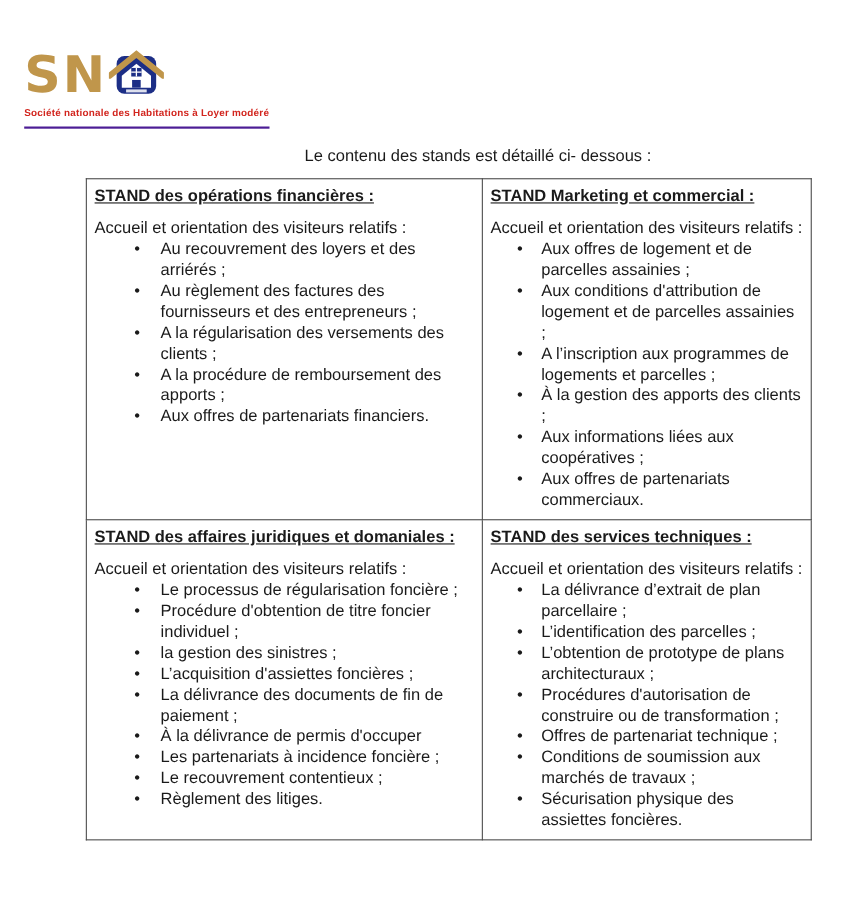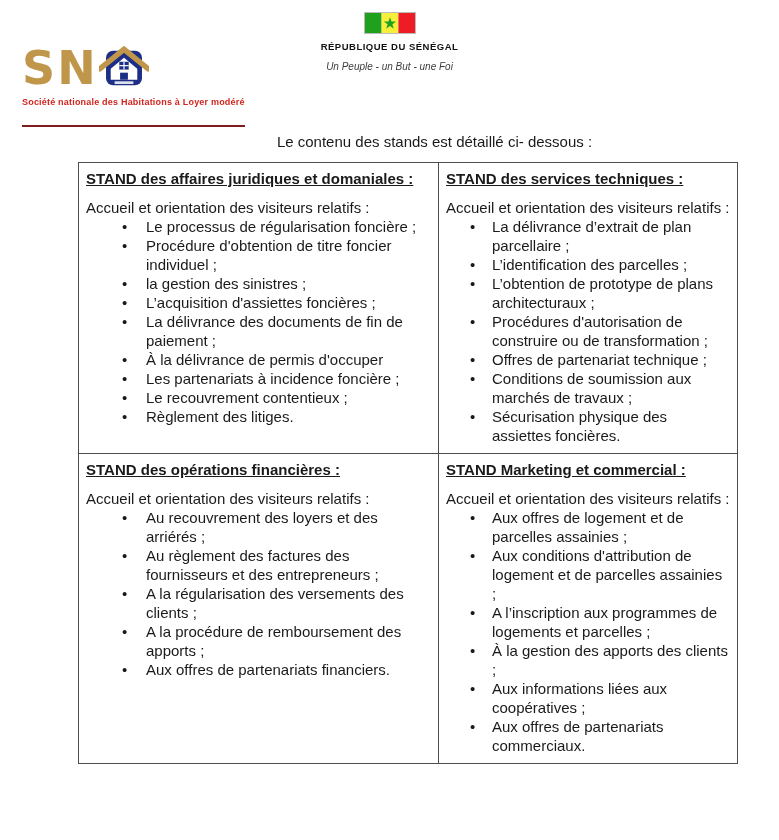--- a/index.html
+++ b/index.html
@@ -64,22 +64,22 @@
     letter-spacing: 2px;
   }
   .snhlm-acronym .house { margin: 0 1px; }
   .snhlm-tagline {
     margin-top: 1px;
     width: fit-content;
     font-size: 9px;
     font-weight: bold;
     letter-spacing: 0.2px;
     color: #d2251e;
-    border-bottom: 2px solid #7f1d1d;
-    padding-bottom: 13px;
+    border-bottom: 2px solid #4c1d95;
+    padding-bottom: 3px;
     white-space: nowrap;
   }
 
   
   .intro {
     margin: 10px 0 0 90px;
     text-align: center;
   }
 
   
@@ -119,31 +119,20 @@
     top: 0;
   }
   td.col-right ul.bullets { padding-left: 24px; }
   td.col-right ul.bullets li { padding-left: 22px; }
 </style>
 </head>
 <body>
 
 <div class="doc-header">
 
-  <div class="emblem">
-    <svg class="flag" width="52" height="22" viewBox="0 0 52 22">
-      <rect x="0.5" y="0.5" width="51" height="21" fill="#ffffff" stroke="#bbbbbb" stroke-width="1"></rect>
-      <rect x="1" y="1" width="16.6" height="20" fill="#1fa11f"></rect>
-      <rect x="17.6" y="1" width="16.8" height="20" fill="#f7ef3c"></rect>
-      <rect x="34.4" y="1" width="16.6" height="20" fill="#ee1c24"></rect>
-      <polygon points="26,5.2 27.5,9.6 32.2,9.6 28.4,12.3 29.8,16.8 26,14 22.2,16.8 23.6,12.3 19.8,9.6 24.5,9.6" fill="#1fa11f"></polygon>
-    </svg>
-    <div class="country-name">RÉPUBLIQUE DU SÉNÉGAL</div>
-    <div class="country-motto">Un Peuple - un But - une Foi</div>
-  </div>
 
   <div class="snhlm">
     <div class="snhlm-acronym">
       <span>SN</span>
       <svg class="house" width="50" height="48" viewBox="0 0 64 60">
         <rect x="9" y="8" width="46" height="44" rx="9" fill="#1c2e86"></rect>
         <polyline points="1,31 32,6 63,31" fill="none" stroke="#c0964b" stroke-width="7" stroke-linecap="round"></polyline>
         <polygon points="32,17 49,31 49,45 15,45 15,31" fill="#ffffff"></polygon>
         <rect x="26" y="22" width="12" height="10" fill="#1c2e86"></rect>
         <line x1="32" y1="22" x2="32" y2="32" stroke="#ffffff" stroke-width="1.5"></line>
@@ -156,94 +145,94 @@
   </div>
 
 </div>
 
 <p class="intro">Le contenu des stands est détaillé ci- dessous :</p>
 
 <table class="stands">
   <tbody>
       <tr>
     <td class="col-left">
-      <div class="cell-title">STAND des affaires juridiques et domaniales :</div>
-      <p class="cell-intro">Accueil et orientation des visiteurs relatifs :</p>
-      <ul class="bullets">
-
-          <li><span class="marker">•</span><span>Le processus de régularisation foncière ;</span></li>
-
-          <li><span class="marker">•</span><span>Procédure d'obtention de titre foncier individuel ;</span></li>
-
-          <li><span class="marker">•</span><span>la gestion des sinistres ;</span></li>
-
-          <li><span class="marker">•</span><span>L’acquisition d'assiettes foncières ;</span></li>
-
-          <li><span class="marker">•</span><span>La délivrance des documents de fin de paiement ;</span></li>
-
-          <li><span class="marker">•</span><span>À la délivrance de permis d'occuper</span></li>
-
-          <li><span class="marker">•</span><span>Les partenariats à incidence foncière ;</span></li>
-
-          <li><span class="marker">•</span><span>Le recouvrement contentieux ;</span></li>
-
-          <li><span class="marker">•</span><span>Règlement des litiges.</span></li>
+      <div class="cell-title">STAND des opérations financières :</div>
+      <p class="cell-intro">Accueil et orientation des visiteurs relatifs :</p>
+      <ul class="bullets">
+
+          <li><span class="marker">•</span><span>Au recouvrement des loyers et des arriérés ;</span></li>
+
+          <li><span class="marker">•</span><span>Au règlement des factures des fournisseurs et des entrepreneurs ;</span></li>
+
+          <li><span class="marker">•</span><span>A la régularisation des versements des clients ;</span></li>
+
+          <li><span class="marker">•</span><span>A la procédure de remboursement des apports ;</span></li>
+
+          <li><span class="marker">•</span><span>Aux offres de partenariats financiers.</span></li>
         </ul>
     </td>
     <td class="col-right">
-      <div class="cell-title">STAND des services techniques :</div>
-      <p class="cell-intro">Accueil et orientation des visiteurs relatifs :</p>
-      <ul class="bullets">
-
-          <li><span class="marker">•</span><span>La délivrance d’extrait de plan parcellaire ;</span></li>
-
-          <li><span class="marker">•</span><span>L’identification des parcelles ;</span></li>
-
-          <li><span class="marker">•</span><span>L’obtention de prototype de plans architecturaux ;</span></li>
-
-          <li><span class="marker">•</span><span>Procédures d'autorisation de construire ou de transformation ;</span></li>
-
-          <li><span class="marker">•</span><span>Offres de partenariat technique ;</span></li>
-
-          <li><span class="marker">•</span><span>Conditions de soumission aux marchés de travaux ;</span></li>
-
-          <li><span class="marker">•</span><span>Sécurisation physique des assiettes foncières.</span></li>
+      <div class="cell-title">STAND Marketing et commercial :</div>
+      <p class="cell-intro">Accueil et orientation des visiteurs relatifs :</p>
+      <ul class="bullets">
+
+          <li><span class="marker">•</span><span>Aux offres de logement et de parcelles assainies ;</span></li>
+
+          <li><span class="marker">•</span><span>Aux conditions d'attribution de logement et de parcelles assainies ;</span></li>
+
+          <li><span class="marker">•</span><span>A l’inscription aux programmes de logements et parcelles ;</span></li>
+
+          <li><span class="marker">•</span><span>À la gestion des apports des clients ;</span></li>
+
+          <li><span class="marker">•</span><span>Aux informations liées aux coopératives ;</span></li>
+
+          <li><span class="marker">•</span><span>Aux offres de partenariats commerciaux.</span></li>
         </ul>
     </td>
   </tr>
   <tr>
     <td class="col-left">
-      <div class="cell-title">STAND des opérations financières :</div>
-      <p class="cell-intro">Accueil et orientation des visiteurs relatifs :</p>
-      <ul class="bullets">
-
-          <li><span class="marker">•</span><span>Au recouvrement des loyers et des arriérés ;</span></li>
-
-          <li><span class="marker">•</span><span>Au règlement des factures des fournisseurs et des entrepreneurs ;</span></li>
-
-          <li><span class="marker">•</span><span>A la régularisation des versements des clients ;</span></li>
-
-          <li><span class="marker">•</span><span>A la procédure de remboursement des apports ;</span></li>
-
-          <li><span class="marker">•</span><span>Aux offres de partenariats financiers.</span></li>
+      <div class="cell-title">STAND des affaires juridiques et domaniales :</div>
+      <p class="cell-intro">Accueil et orientation des visiteurs relatifs :</p>
+      <ul class="bullets">
+
+          <li><span class="marker">•</span><span>Le processus de régularisation foncière ;</span></li>
+
+          <li><span class="marker">•</span><span>Procédure d'obtention de titre foncier individuel ;</span></li>
+
+          <li><span class="marker">•</span><span>la gestion des sinistres ;</span></li>
+
+          <li><span class="marker">•</span><span>L’acquisition d'assiettes foncières ;</span></li>
+
+          <li><span class="marker">•</span><span>La délivrance des documents de fin de paiement ;</span></li>
+
+          <li><span class="marker">•</span><span>À la délivrance de permis d'occuper</span></li>
+
+          <li><span class="marker">•</span><span>Les partenariats à incidence foncière ;</span></li>
+
+          <li><span class="marker">•</span><span>Le recouvrement contentieux ;</span></li>
+
+          <li><span class="marker">•</span><span>Règlement des litiges.</span></li>
         </ul>
     </td>
     <td class="col-right">
-      <div class="cell-title">STAND Marketing et commercial :</div>
-      <p class="cell-intro">Accueil et orientation des visiteurs relatifs :</p>
-      <ul class="bullets">
-
-          <li><span class="marker">•</span><span>Aux offres de logement et de parcelles assainies ;</span></li>
-
-          <li><span class="marker">•</span><span>Aux conditions d'attribution de logement et de parcelles assainies ;</span></li>
-
-          <li><span class="marker">•</span><span>A l’inscription aux programmes de logements et parcelles ;</span></li>
-
-          <li><span class="marker">•</span><span>À la gestion des apports des clients ;</span></li>
-
-          <li><span class="marker">•</span><span>Aux informations liées aux coopératives ;</span></li>
-
-          <li><span class="marker">•</span><span>Aux offres de partenariats commerciaux.</span></li>
+      <div class="cell-title">STAND des services techniques :</div>
+      <p class="cell-intro">Accueil et orientation des visiteurs relatifs :</p>
+      <ul class="bullets">
+
+          <li><span class="marker">•</span><span>La délivrance d’extrait de plan parcellaire ;</span></li>
+
+          <li><span class="marker">•</span><span>L’identification des parcelles ;</span></li>
+
+          <li><span class="marker">•</span><span>L’obtention de prototype de plans architecturaux ;</span></li>
+
+          <li><span class="marker">•</span><span>Procédures d'autorisation de construire ou de transformation ;</span></li>
+
+          <li><span class="marker">•</span><span>Offres de partenariat technique ;</span></li>
+
+          <li><span class="marker">•</span><span>Conditions de soumission aux marchés de travaux ;</span></li>
+
+          <li><span class="marker">•</span><span>Sécurisation physique des assiettes foncières.</span></li>
         </ul>
     </td>
   </tr>
 </tbody>
   </table>
 
 </body></html>

